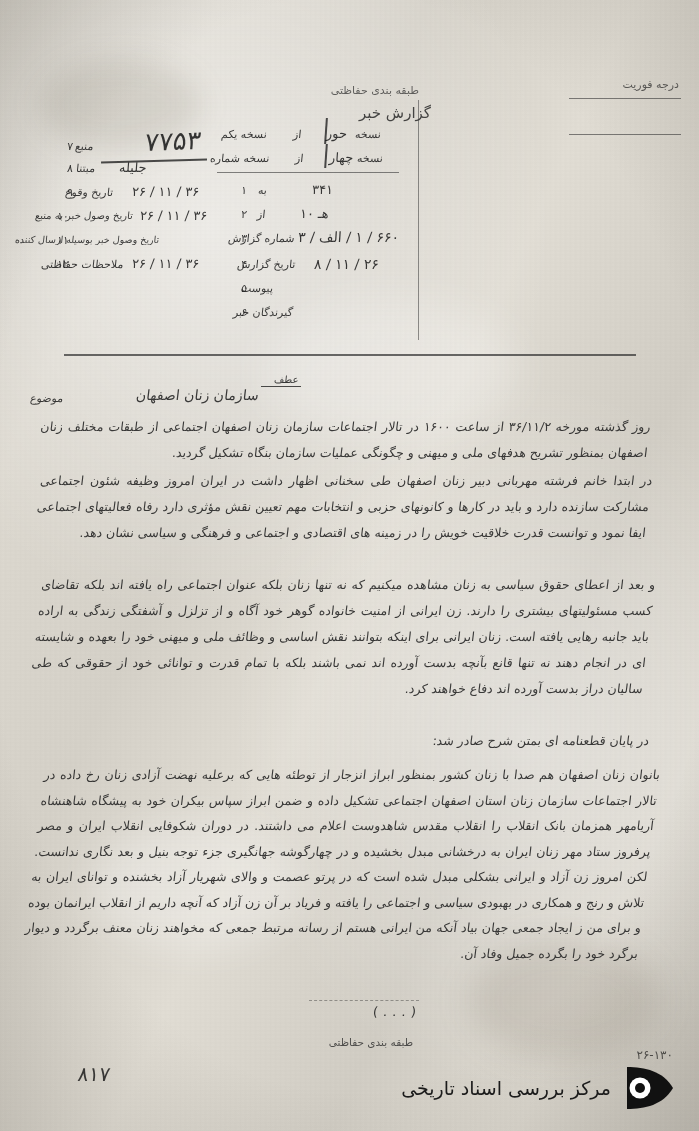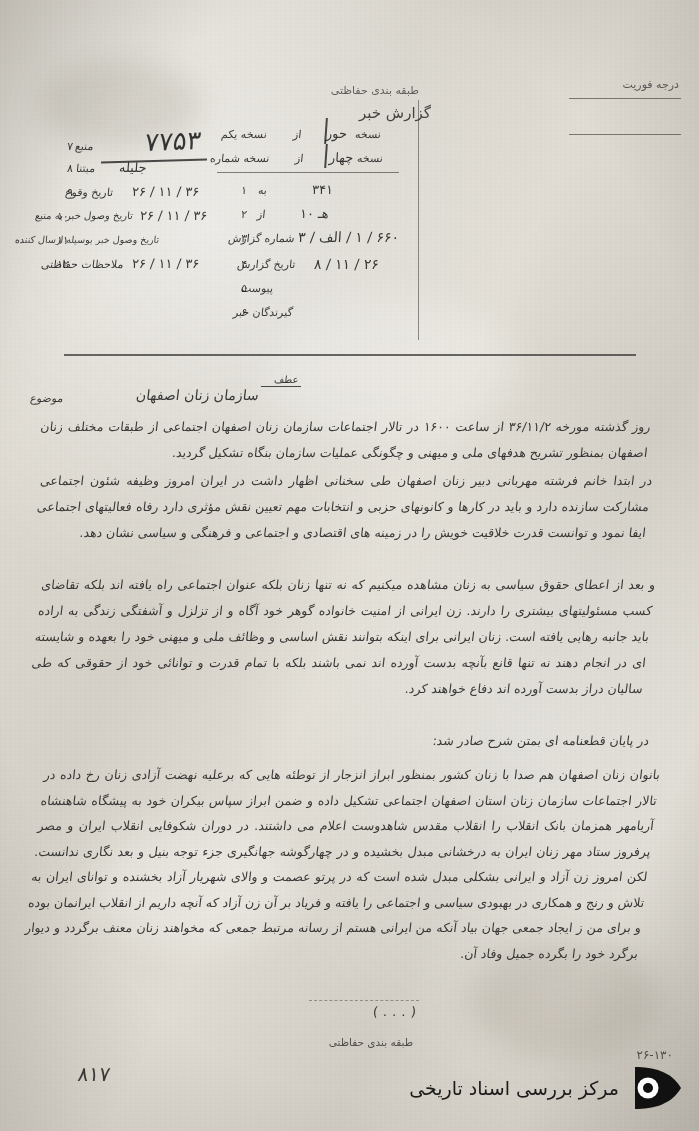--- a/index.html
+++ b/index.html
@@ -95,21 +95,21 @@
     font-size: 26px;
     color: #1d1d1d;
     opacity: .88;
     transform: skewX(-8deg) rotate(-2deg);
     letter-spacing: 2px;
   }
 
   
   #watermark {
     position: absolute;
-    right: 0;
+    right: 8px;
     bottom: 0;
     left: 0;
     height: 86px;
     display: flex;
     align-items: center;
     justify-content: flex-end;
     padding-right: 14px;
     box-sizing: border-box;
     pointer-events: none;
   }

